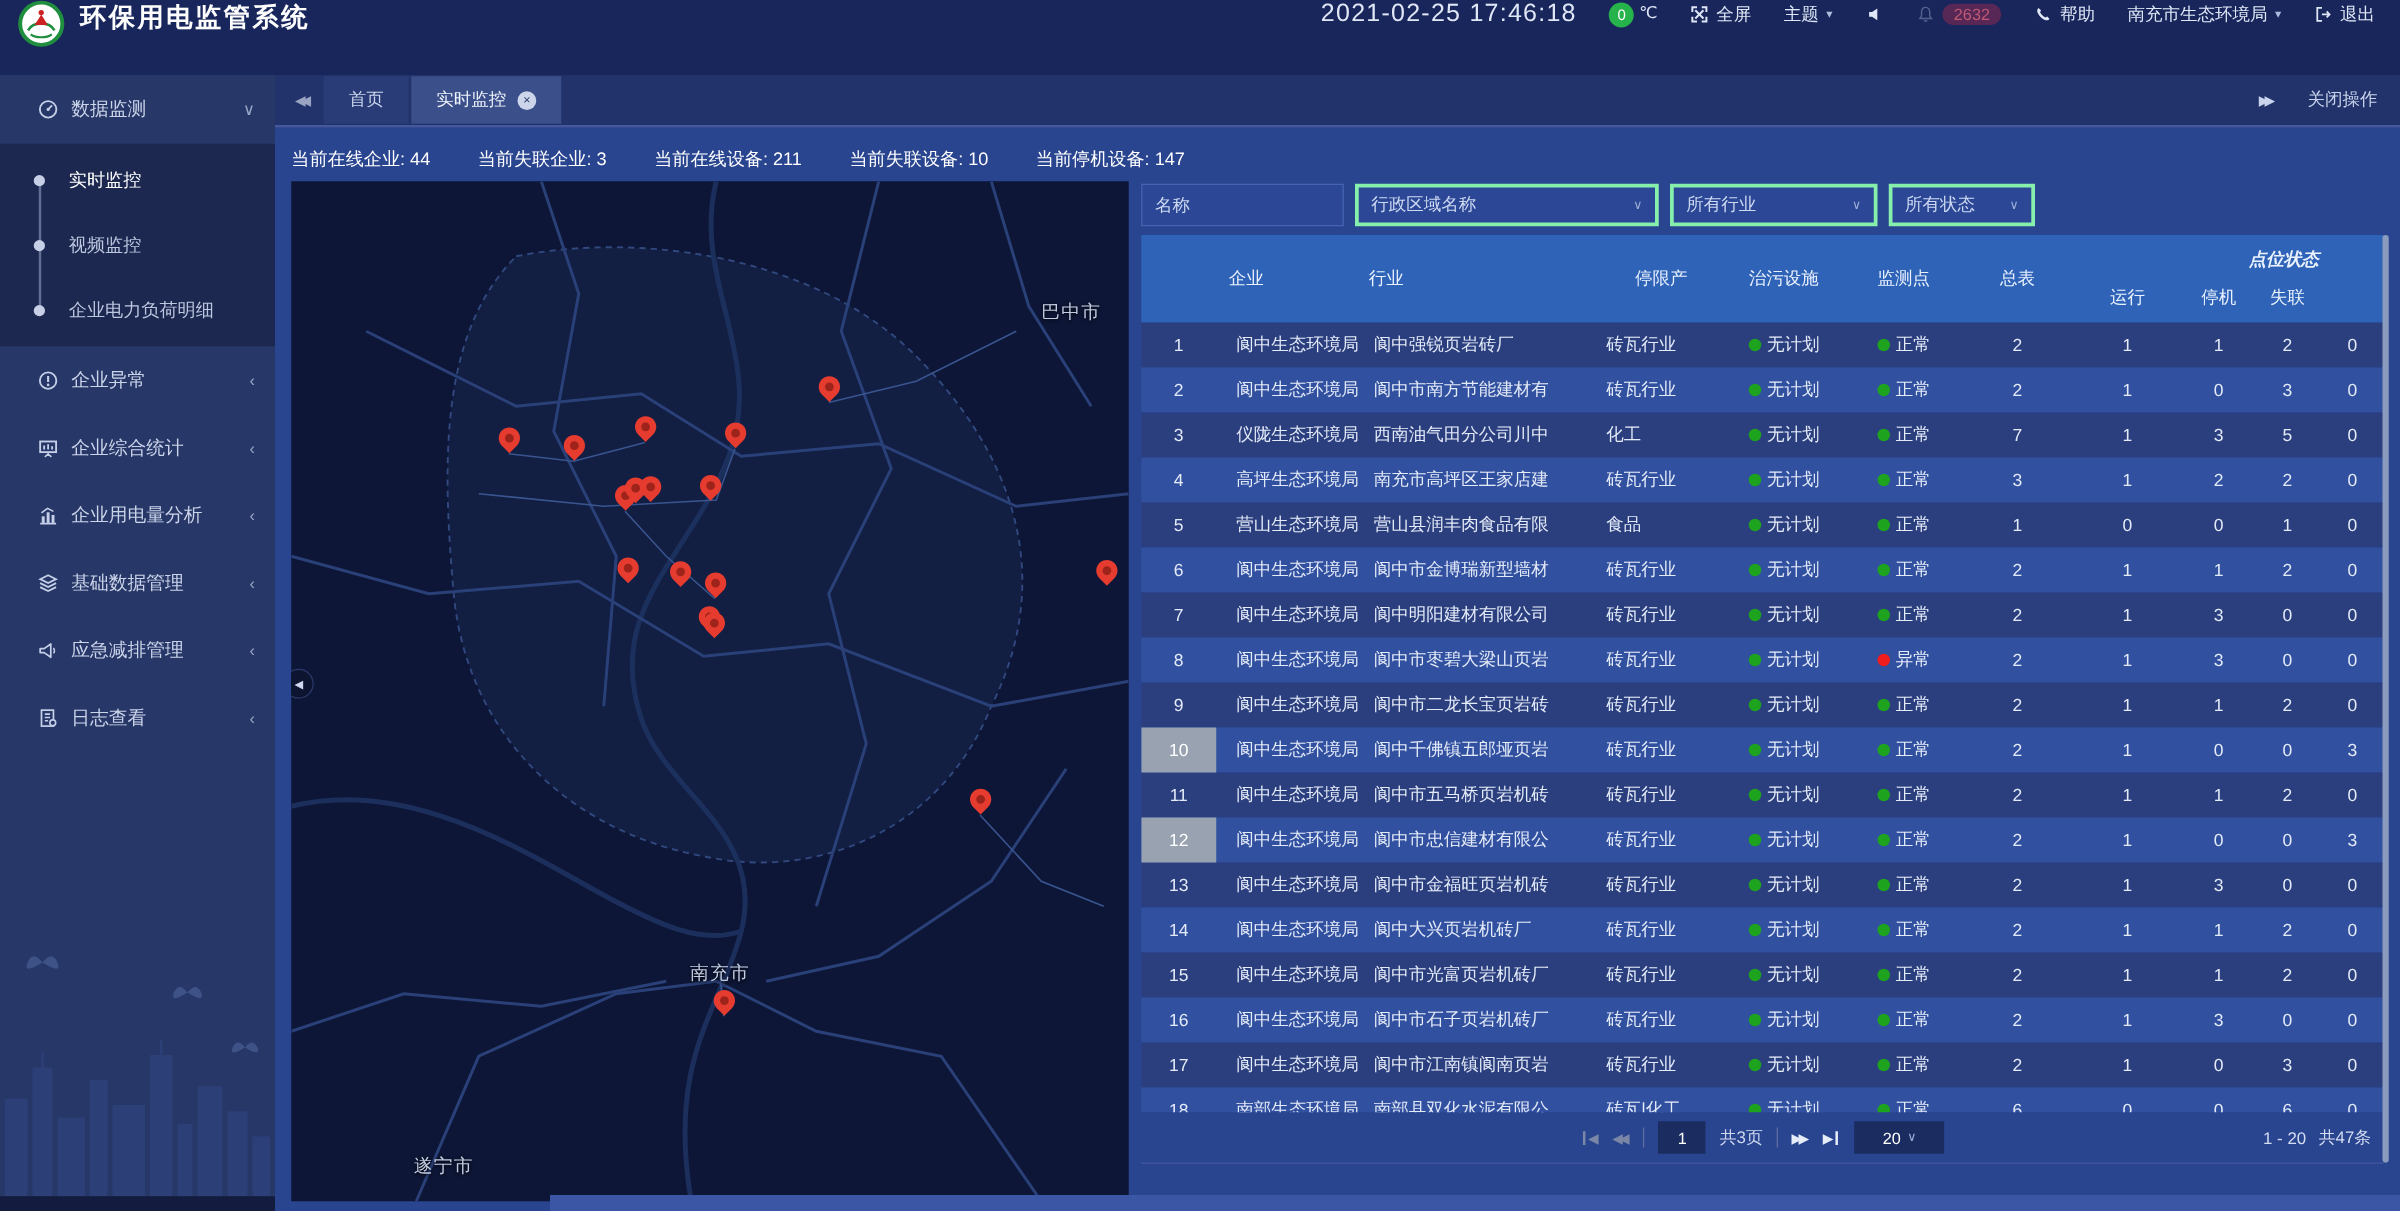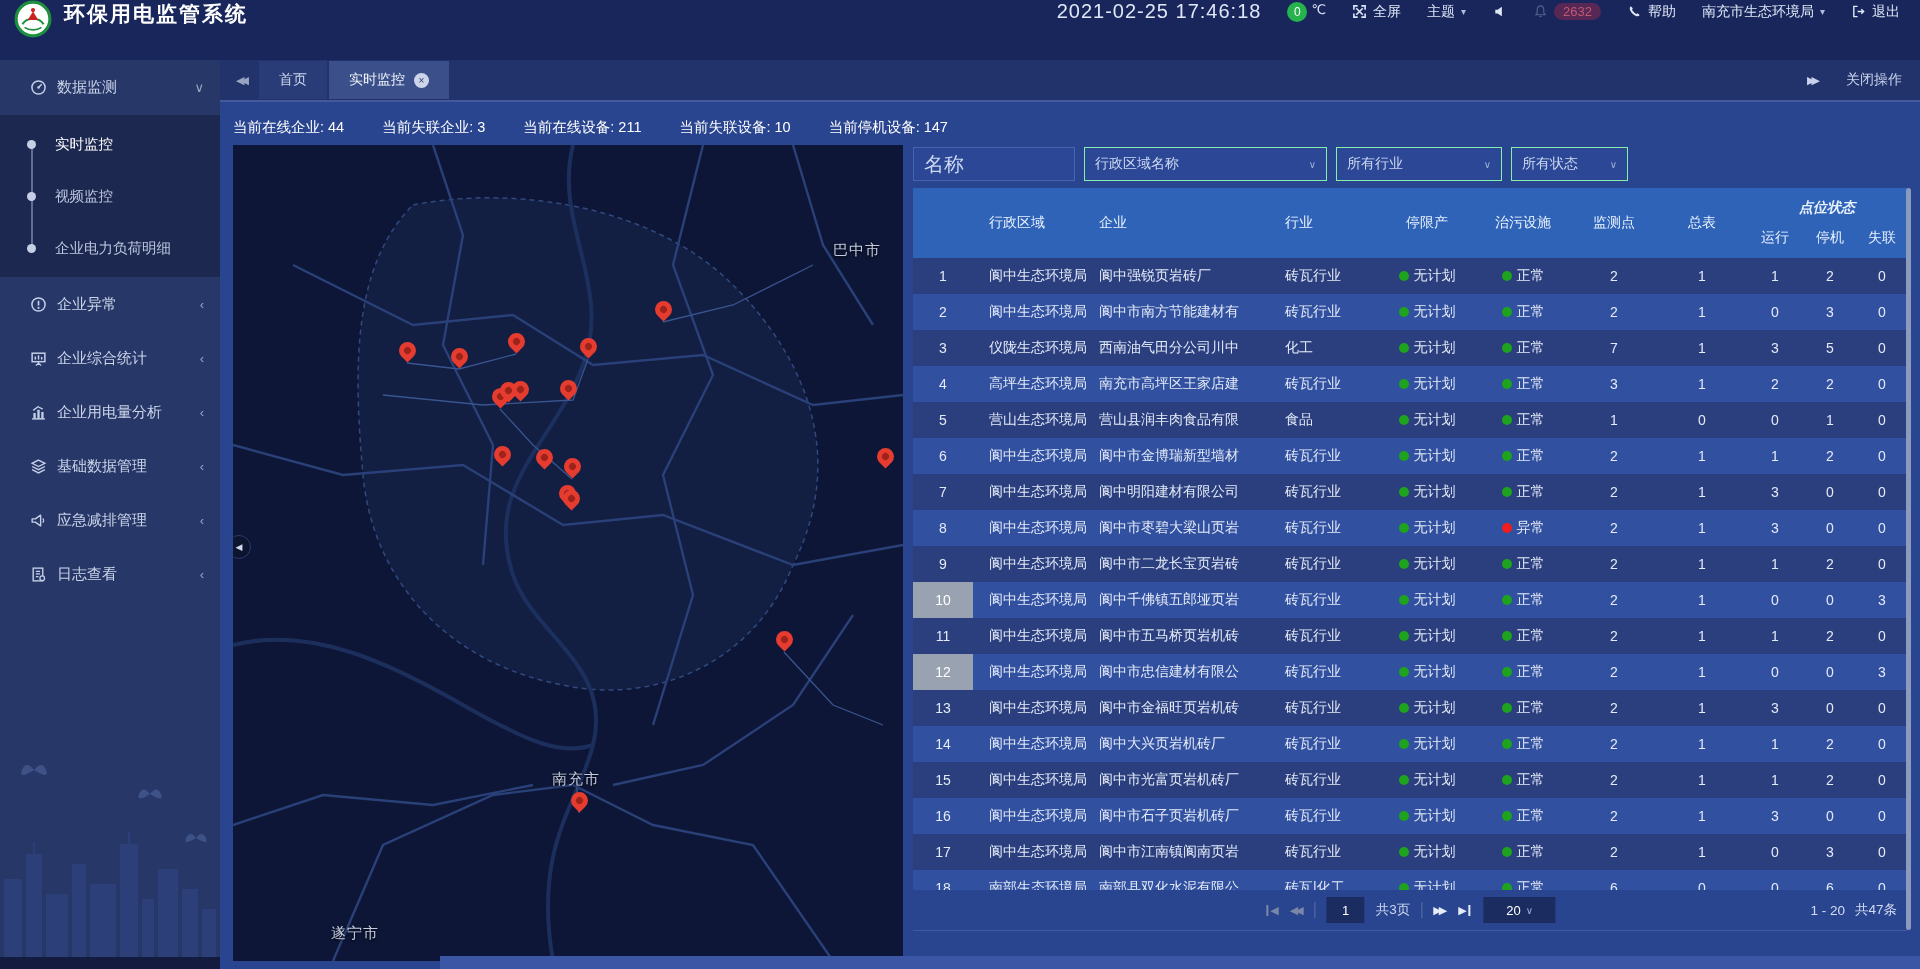--- a/index.html
+++ b/index.html
@@ -49,22 +49,22 @@
   
   .map{position:absolute;left:13px;top:45px;width:670px;height:816px;background:#0d1636;overflow:hidden;}
   .map svg.roads{position:absolute;left:0;top:0;}
   .city-label{position:absolute;color:#c2cce2;font-size:15px;letter-spacing:1px;text-shadow:0 1px 3px #000;transform:translate(-50%,-50%);white-space:nowrap;}
   .pin{position:absolute;width:17px;height:17px;margin:-21px 0 0 -8px;background:#e63c30;border-radius:50% 50% 50% 0;transform:rotate(-45deg);}
   .pin::after{content:'';position:absolute;left:5px;top:5px;width:7px;height:7px;border-radius:50%;background:#9e231b;}
   .collapse-btn{position:absolute;left:-6px;top:390px;width:22px;height:22px;border-radius:50%;background:#0c1430;border:1px solid #2b3a6a;color:#cfd8ee;font-size:9px;display:flex;align-items:center;justify-content:center;cursor:pointer;z-index:3;}
   
   .panel{position:absolute;left:693px;top:47px;width:994px;height:783px;}
   .filters{display:flex;gap:9px;height:34px;}
-  .f-box{height:34px;background:#2b4795;border:1px solid #86efac;color:#cdd9f2;font-size:14px;display:flex;align-items:center;justify-content:space-between;padding:0 10px;box-sizing:border-box;cursor:pointer;}
-  .f-input{width:162px;background:#2b4795;border:1px solid #4565b2;color:#f9a8d4;font-size:20px;padding:0 10px;box-sizing:border-box;outline:none;font-family:inherit;}
+  .f-box{height:34px;background:#2b4795;border:3px solid #86efac;color:#cdd9f2;font-size:14px;display:flex;align-items:center;justify-content:space-between;padding:0 10px;box-sizing:border-box;cursor:pointer;}
+  .f-input{width:162px;background:#2b4795;border:1px solid #4565b2;color:#f9a8d4;font-size:14px;padding:0 10px;box-sizing:border-box;outline:none;font-family:inherit;}
   .f-input::placeholder{color:#cdd9f2;}
   .f-caret{font-size:10px;color:#9db0d8;margin-left:8px;}
   .table{margin-top:7px;--cols:60px 116px 190px 100px 96px 96px 86px 90px 56px 54px 50px;}
   .thead{display:grid;grid-template-columns:var(--cols);grid-template-rows:30px 40px;background:#2e63b8;color:#e9f1fd;font-size:14px;}
   .thead .h{grid-row:1/3;display:flex;align-items:center;justify-content:center;}
   .thead .h.la{justify-content:flex-start;}
   .thead .d1{padding-left:16px;}.thead .d2{padding-left:10px;}.thead .d3{padding-left:6px;}
   .hg{grid-column:9/12;grid-row:1;font-style:italic;font-weight:bold;display:flex;align-items:flex-end;justify-content:center;padding-bottom:1px;}
   .hs{grid-row:2;display:flex;align-items:center;justify-content:center;}
   .tbody{height:632px;overflow:hidden;}
@@ -378,21 +378,20 @@
         </div>
         <div class="f-box" style="width:117px">
           <span>所有状态</span>
             <span class="f-caret">∨</span>
         </div>
       </div>
 
       <div class="table">
         <div class="thead">
           <div class="h"></div>
-          <div class="h la d1">行政区域</div>
           <div class="h la d2">企业</div>
           <div class="h la d3">行业</div>
           <div class="h">停限产</div>
           <div class="h">治污设施</div>
           <div class="h">监测点</div>
           <div class="h">总表</div>
           <div class="hg">点位状态</div>
           <div class="hs">运行</div>
           <div class="hs">停机</div>
           <div class="hs">失联</div>

